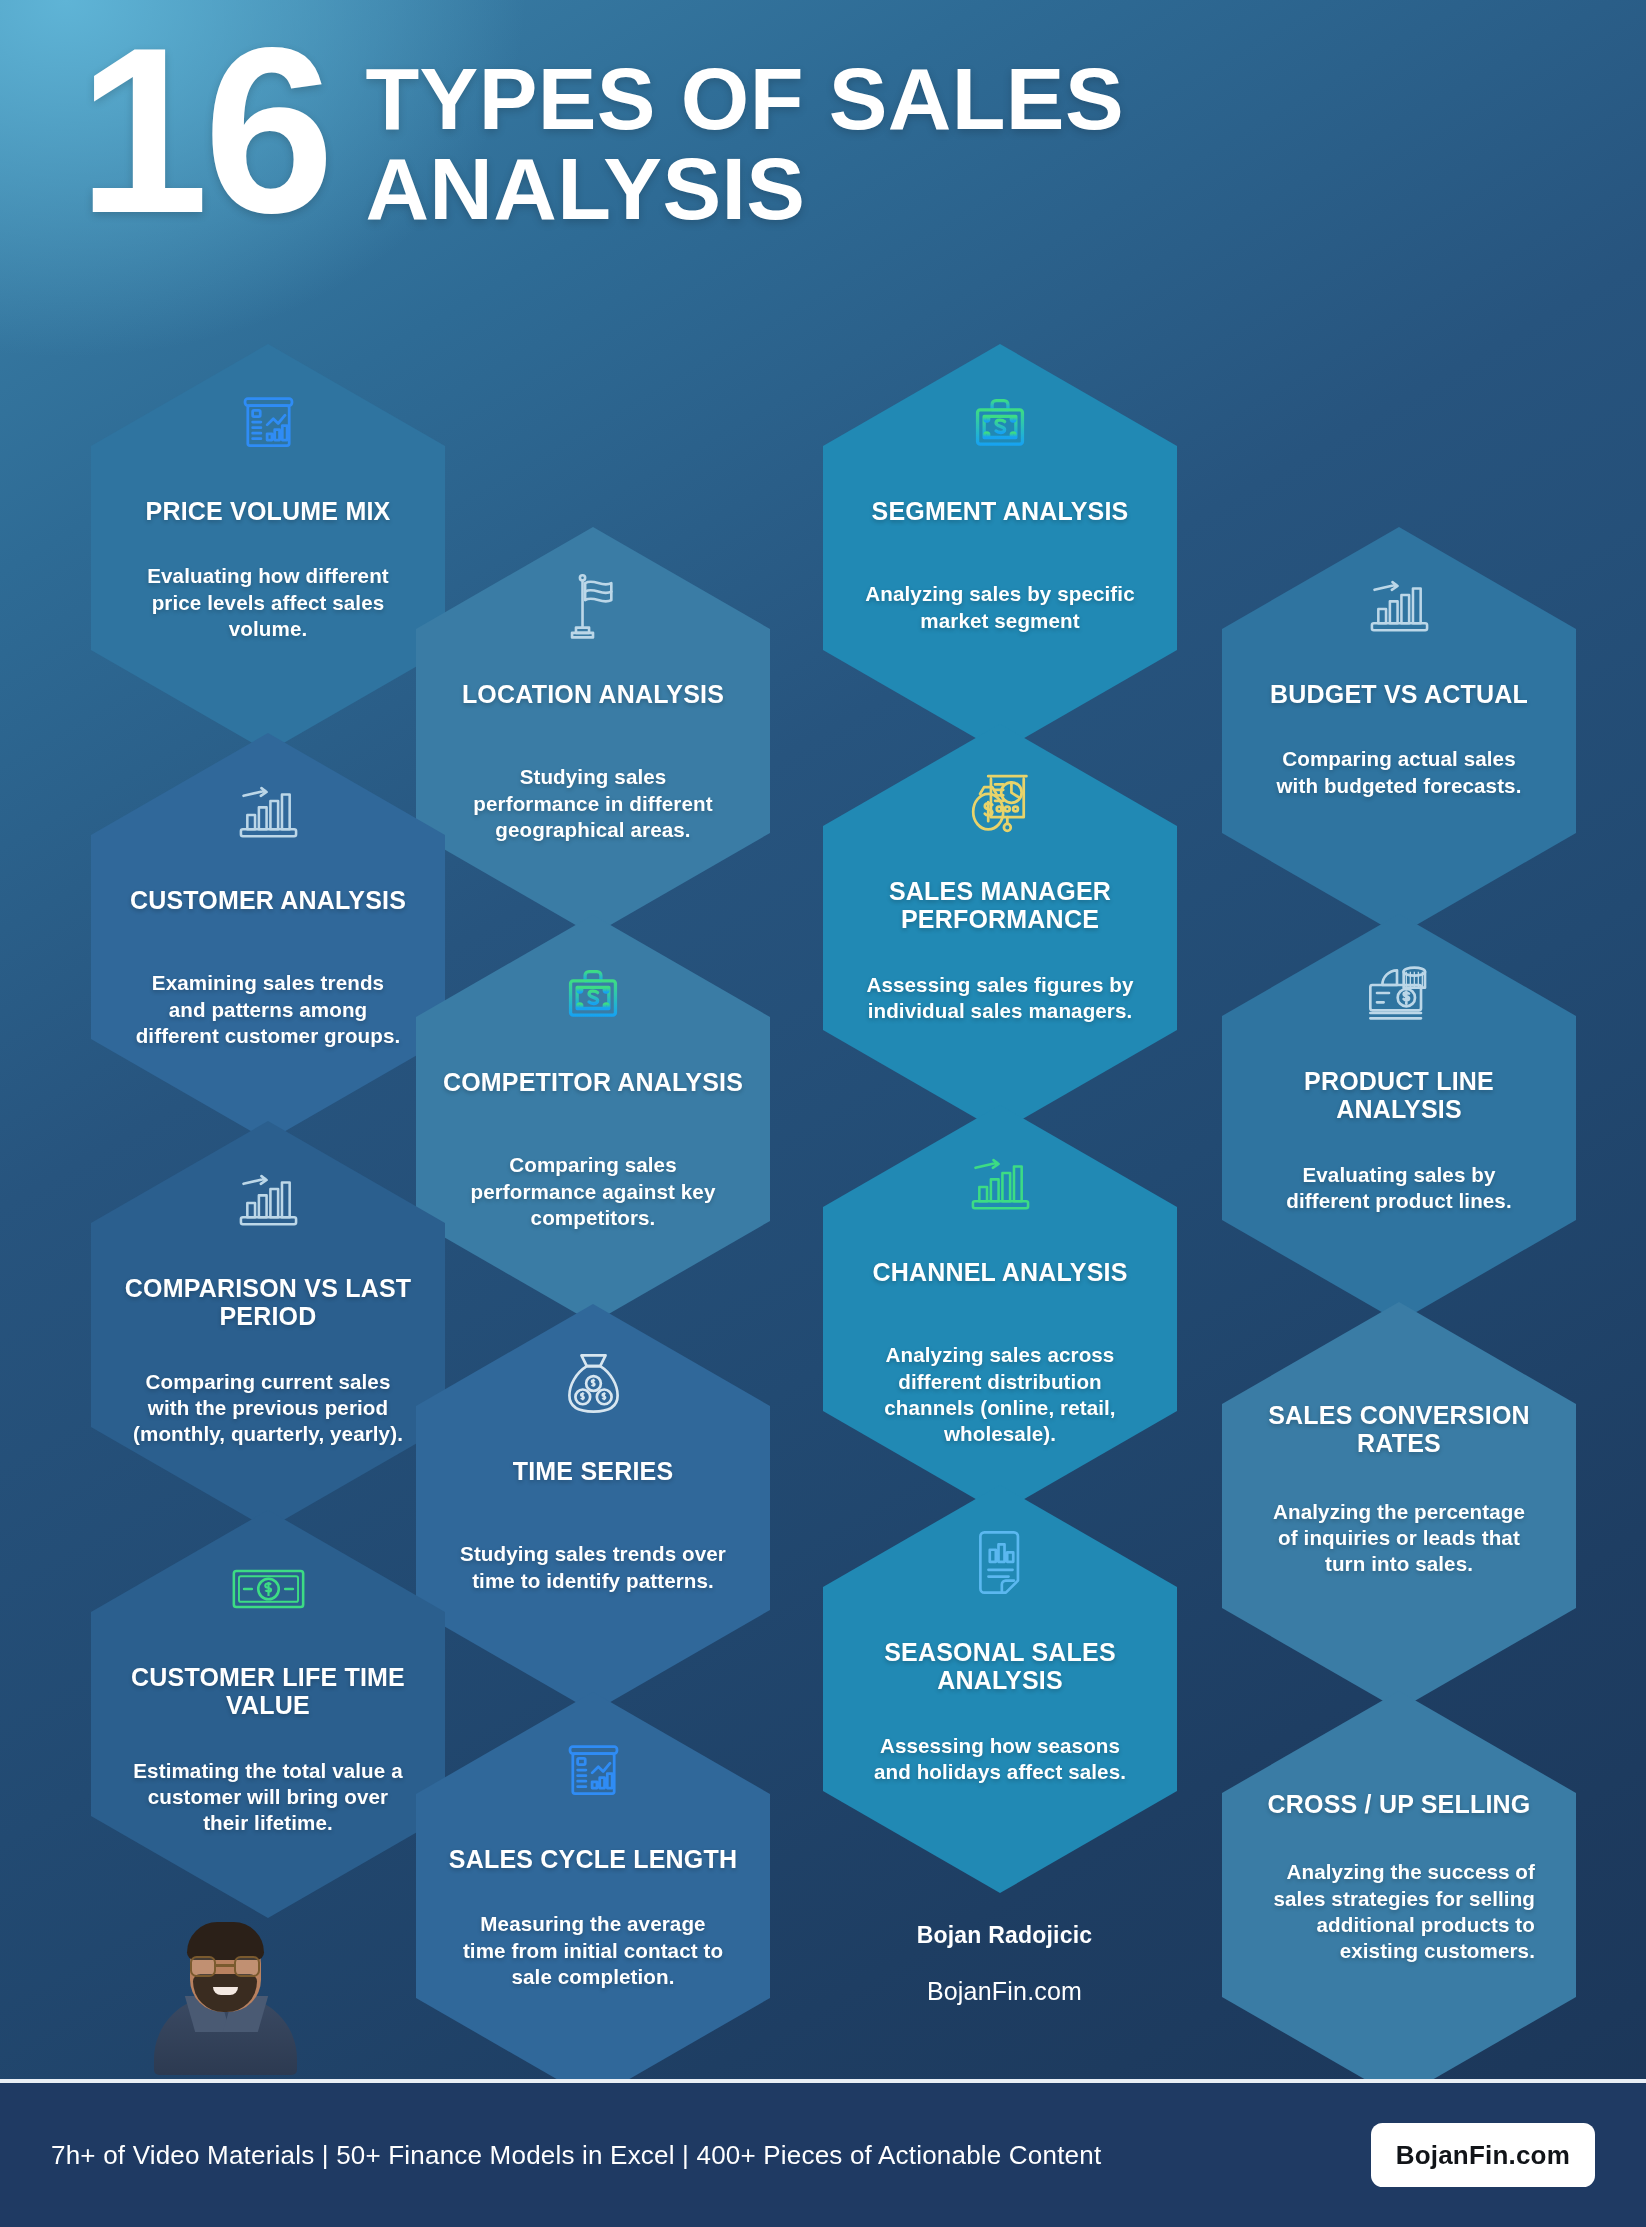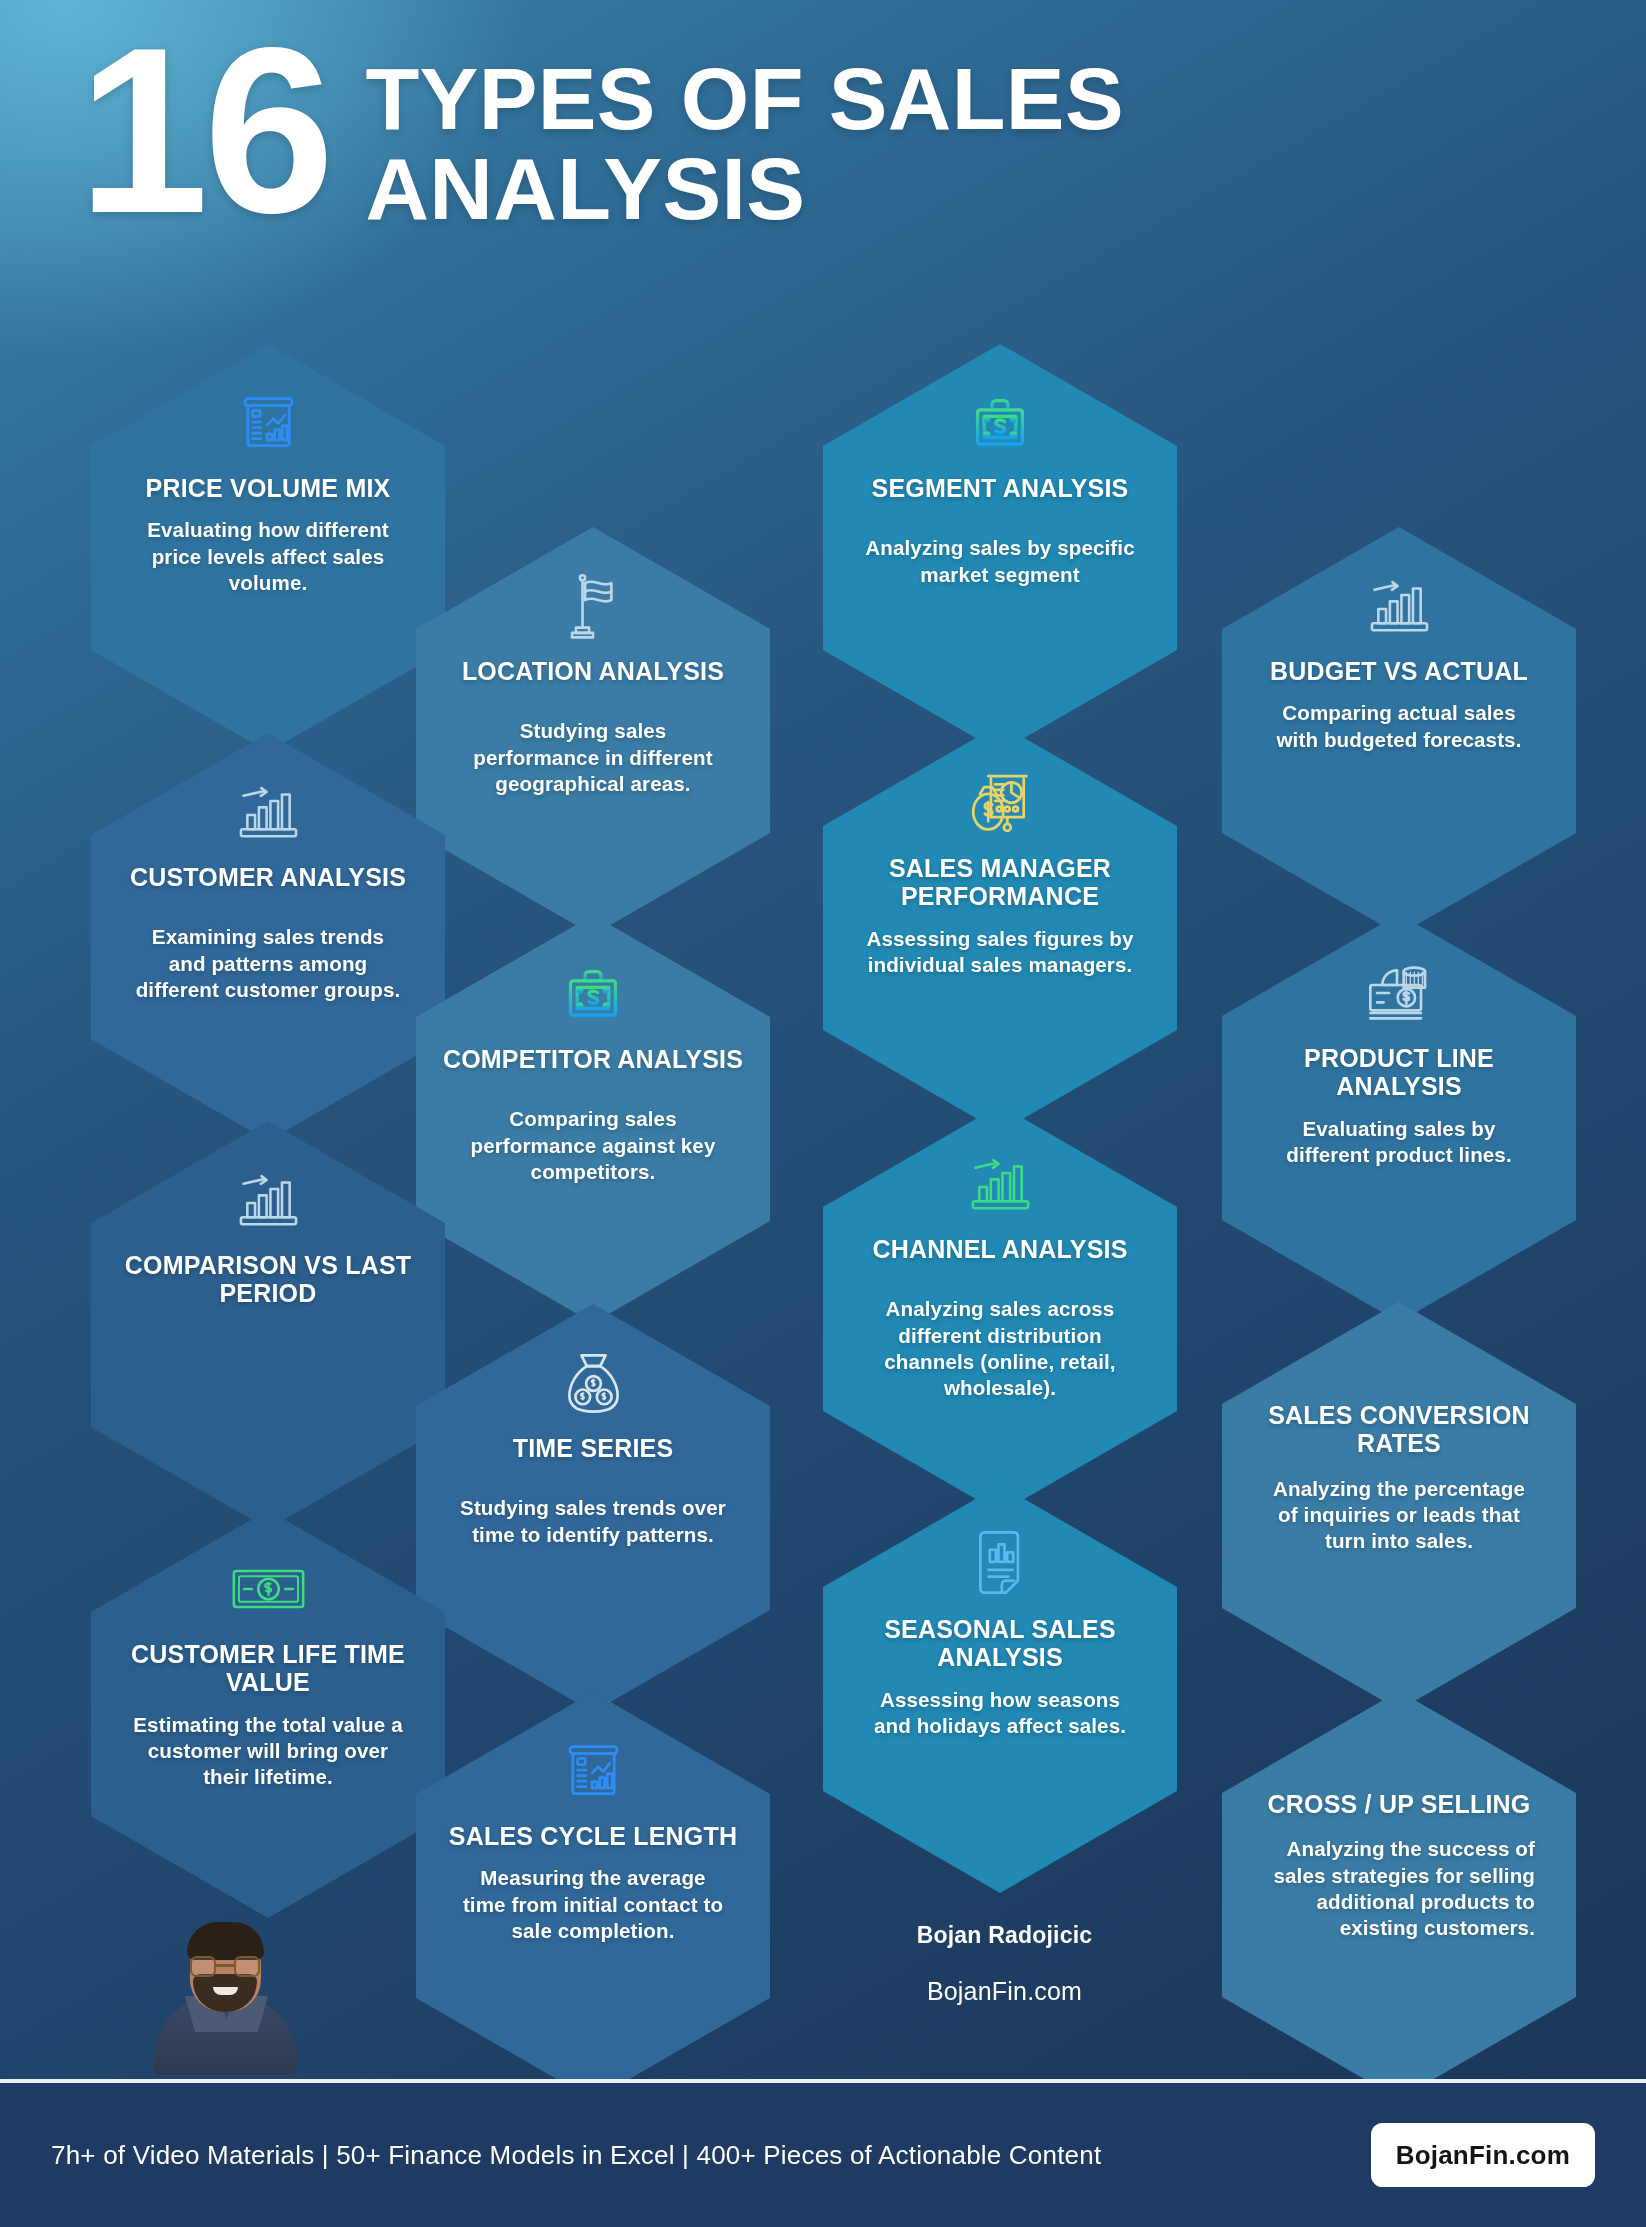--- a/index.html
+++ b/index.html
@@ -49,20 +49,21 @@
   
   #grid { position:absolute; left:0; top:0; width:1646px; height:2227px; }
 
   .hex {
     position:absolute;
     width:354px; height:408px;
     clip-path:polygon(50% 0%, 100% 25%, 100% 75%, 50% 100%, 0% 75%, 0% 25%);
     display:flex; flex-direction:column; align-items:center;
     padding:33px 25px 25px;
     text-align:center;
+    gap:23px;
   }
   .hex.tone-a { background:#2f74a0; }       
   .hex.tone-b { background:#3a7ca5; }       
   .hex.tone-c { background:#2189b4; }       
   .hex.tone-d { background:#2b5f8e; }       
   .hex.tone-e { background:#30689a; }
 
   .hex .icon-wrap {
     height:92px; display:flex; align-items:center; justify-content:center;
     margin-bottom:5px;
@@ -292,20 +293,21 @@
       </div>
       <div class="hex tone-d" style="left: 91px; top: 1121px;">
         <div class="icon-wrap">
           <svg width="71" height="59" viewBox="0 0 110 92">
             <path d="M16 20l34-8M44 8l8 6-9 6" fill="none" stroke="#bcd7e8" stroke-width="4" stroke-linecap="round" stroke-linejoin="round"></path>
             <path d="M22 72V50h12v22zM40 72V38h12v34zM58 72V28h12v44zM76 72V18h12v54z" fill="none" stroke="#bcd7e8" stroke-width="4" stroke-linecap="round" stroke-linejoin="round"></path>
             <rect x="12" y="72" width="86" height="11" rx="3" fill="none" stroke="#bcd7e8" stroke-width="4" stroke-linecap="round" stroke-linejoin="round"></rect>
           </svg>
         </div>
         <div class="h-title">COMPARISON VS LAST PERIOD</div>
+        <div class="h-desc">Comparing current sales with the previous period (monthly, quarterly, yearly).</div>
       </div>
       <div class="hex tone-c gap-lg" style="left: 823px; top: 1105px;">
         <div class="icon-wrap">
           <svg width="71" height="59" viewBox="0 0 110 92">
             <path d="M16 20l34-8M44 8l8 6-9 6" fill="none" stroke="#3ddc84" stroke-width="4" stroke-linecap="round" stroke-linejoin="round"></path>
             <path d="M22 72V50h12v22zM40 72V38h12v34zM58 72V28h12v44zM76 72V18h12v54z" fill="none" stroke="#3ddc84" stroke-width="4" stroke-linecap="round" stroke-linejoin="round"></path>
             <rect x="12" y="72" width="86" height="11" rx="3" fill="none" stroke="#3ddc84" stroke-width="4" stroke-linecap="round" stroke-linejoin="round"></rect>
           </svg>
         </div>
         <div class="h-title">CHANNEL ANALYSIS</div>

